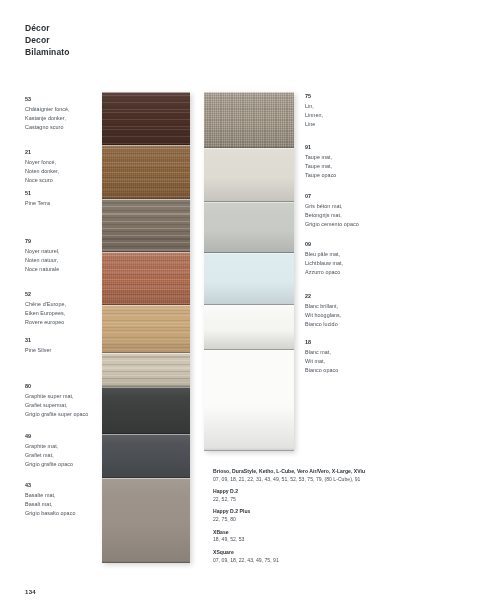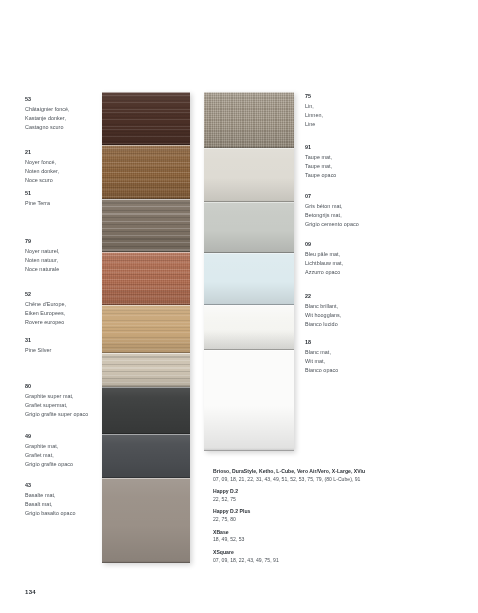--- a/index.html
+++ b/index.html
@@ -116,20 +116,25 @@
   .pageno{
     position:absolute;left:25px;top:589px;
     font-size:6px;font-weight:bold;color:#2b3036;letter-spacing:.3px;
   }
 </style>
 </head>
 <body>
 
 <div class="page">
 
+  <div class="heading">
+    <div>Décor</div>
+    <div>Decor</div>
+    <div>Bilaminato</div>
+  </div>
 
   <div id="left-col" class="swatch-col" style="left: 102px; top: 92px; width: 88px; height: 471px;">
       <div class="swatch" style="top: 0px; height: 53px; background: rgb(74, 47, 38);">
         <div class="grain-fine"></div>
         <div class="shade"></div>
         <div class="topline"></div>
         <div class="botline"></div>
       </div>
       <div class="swatch" style="top: 53px; height: 54px; background: rgb(138, 96, 56);">
         <div class="grain-speck"></div>

